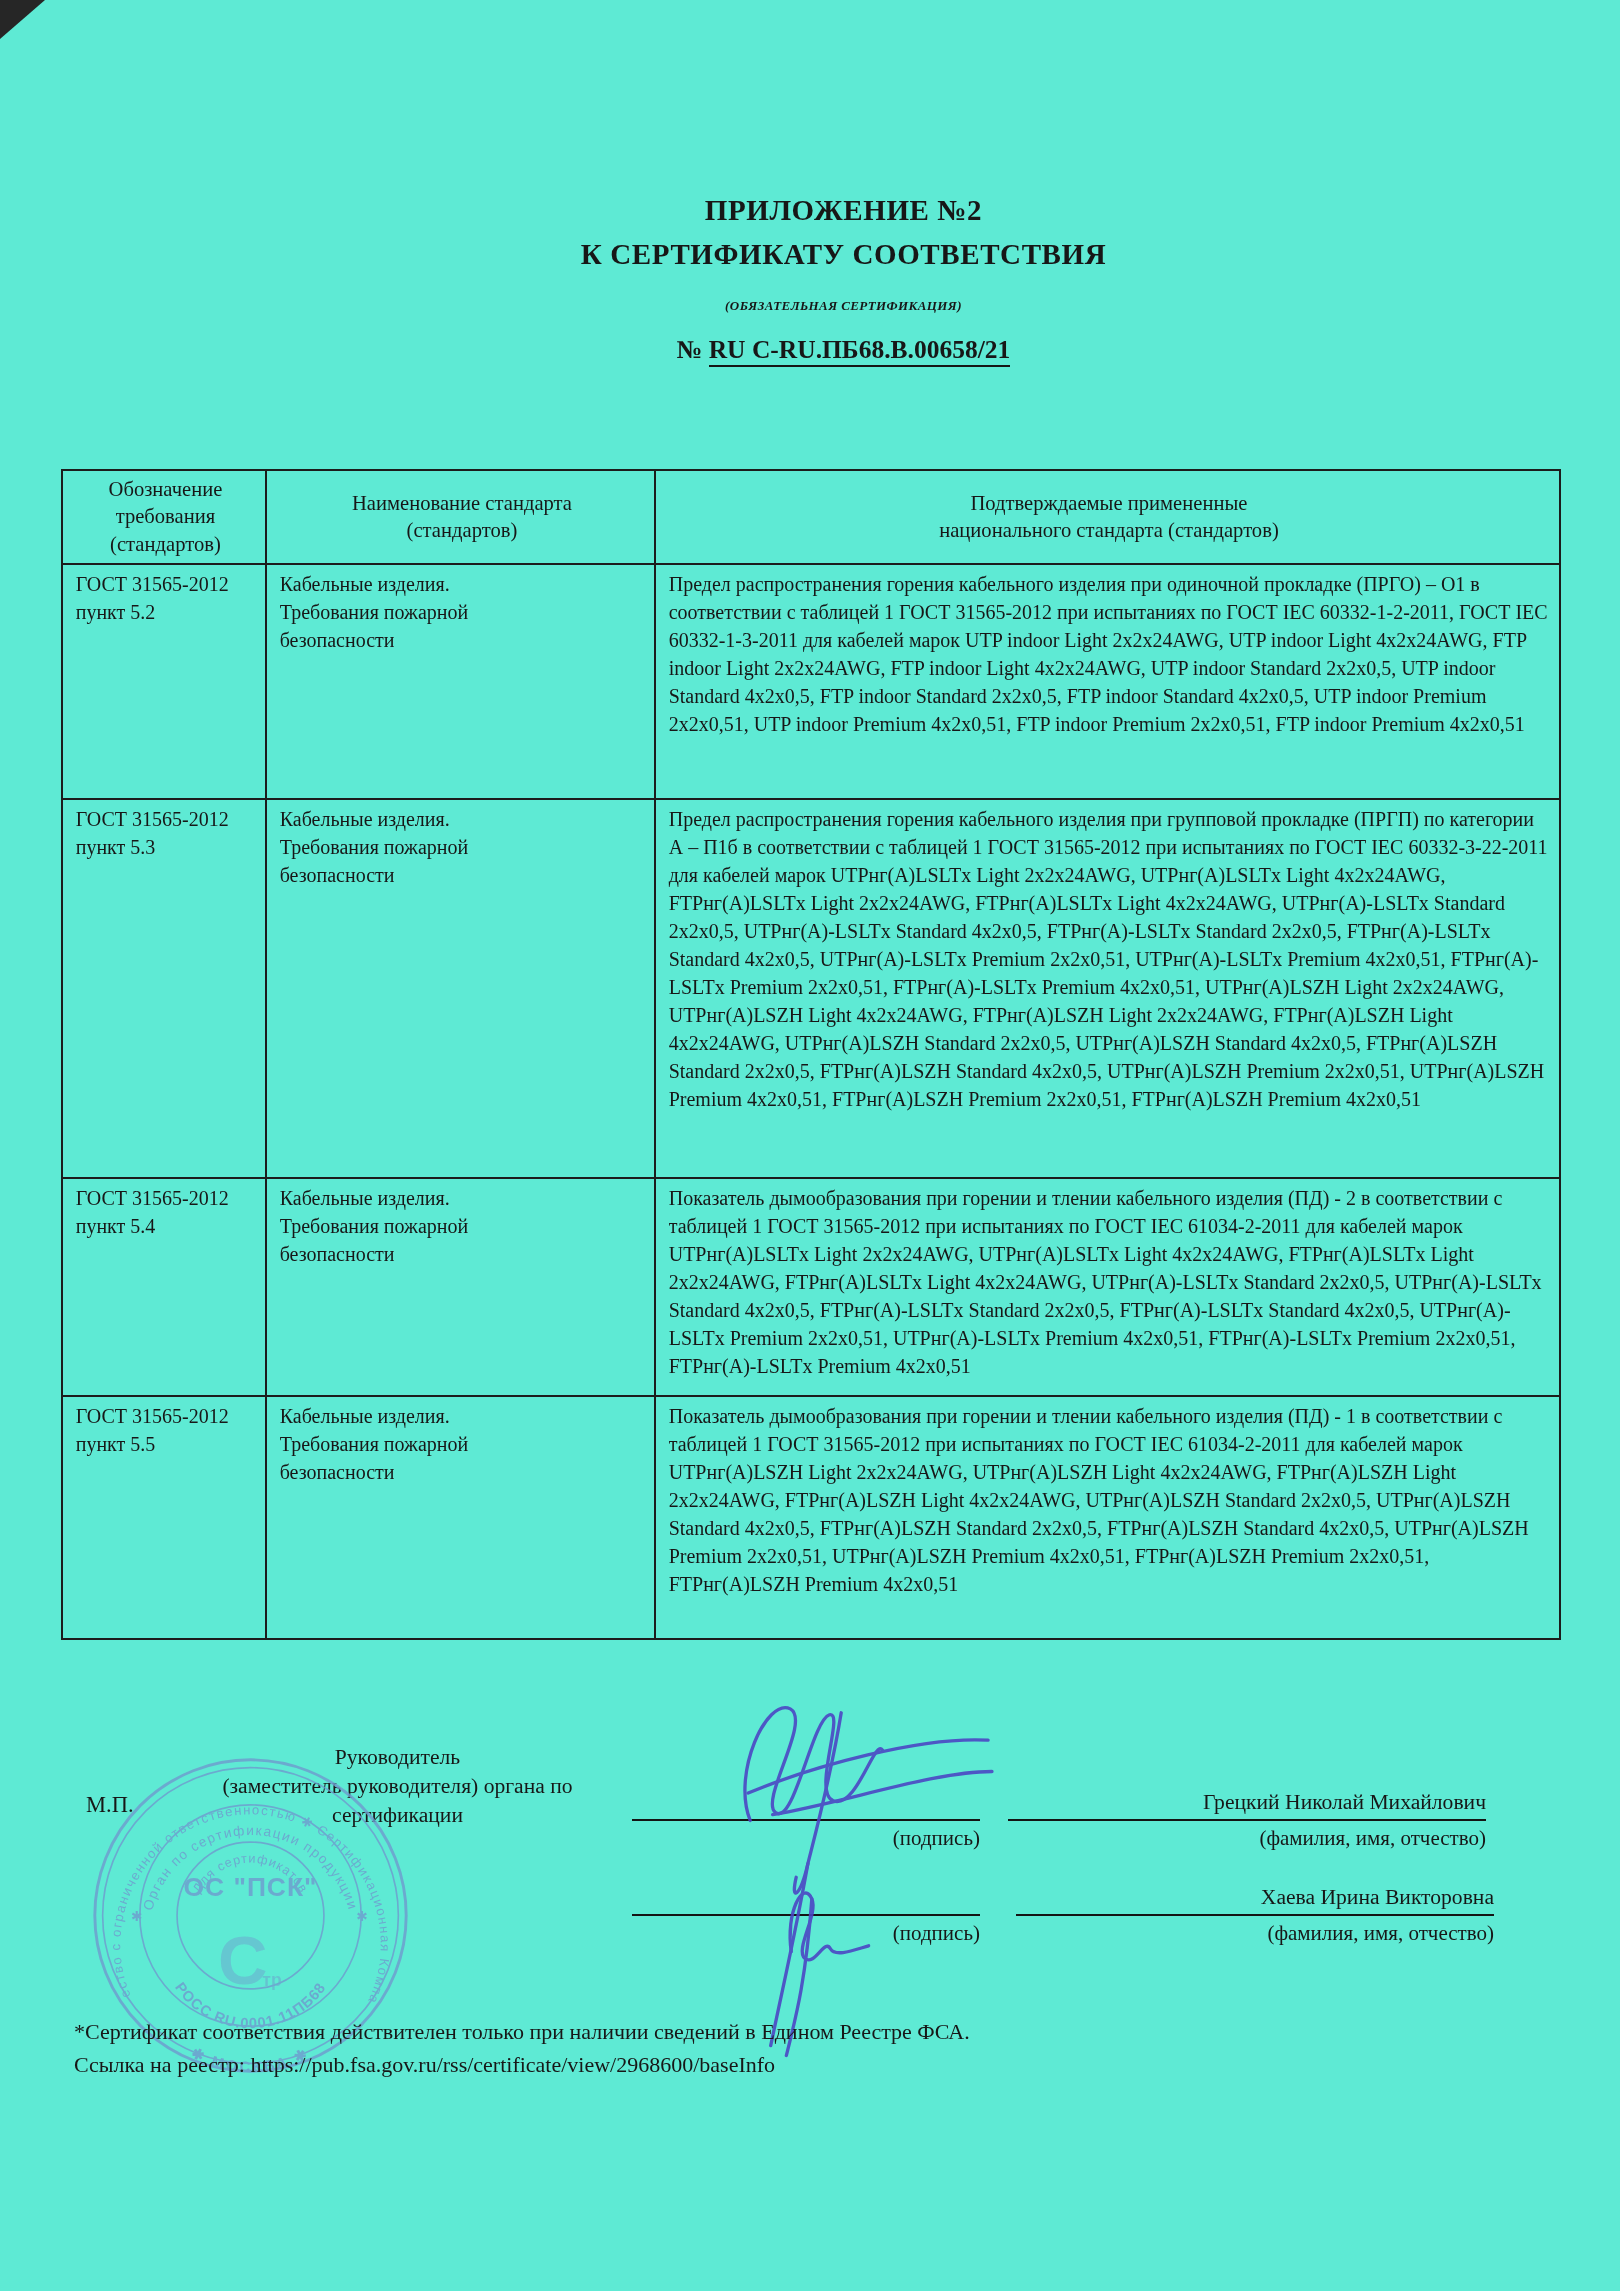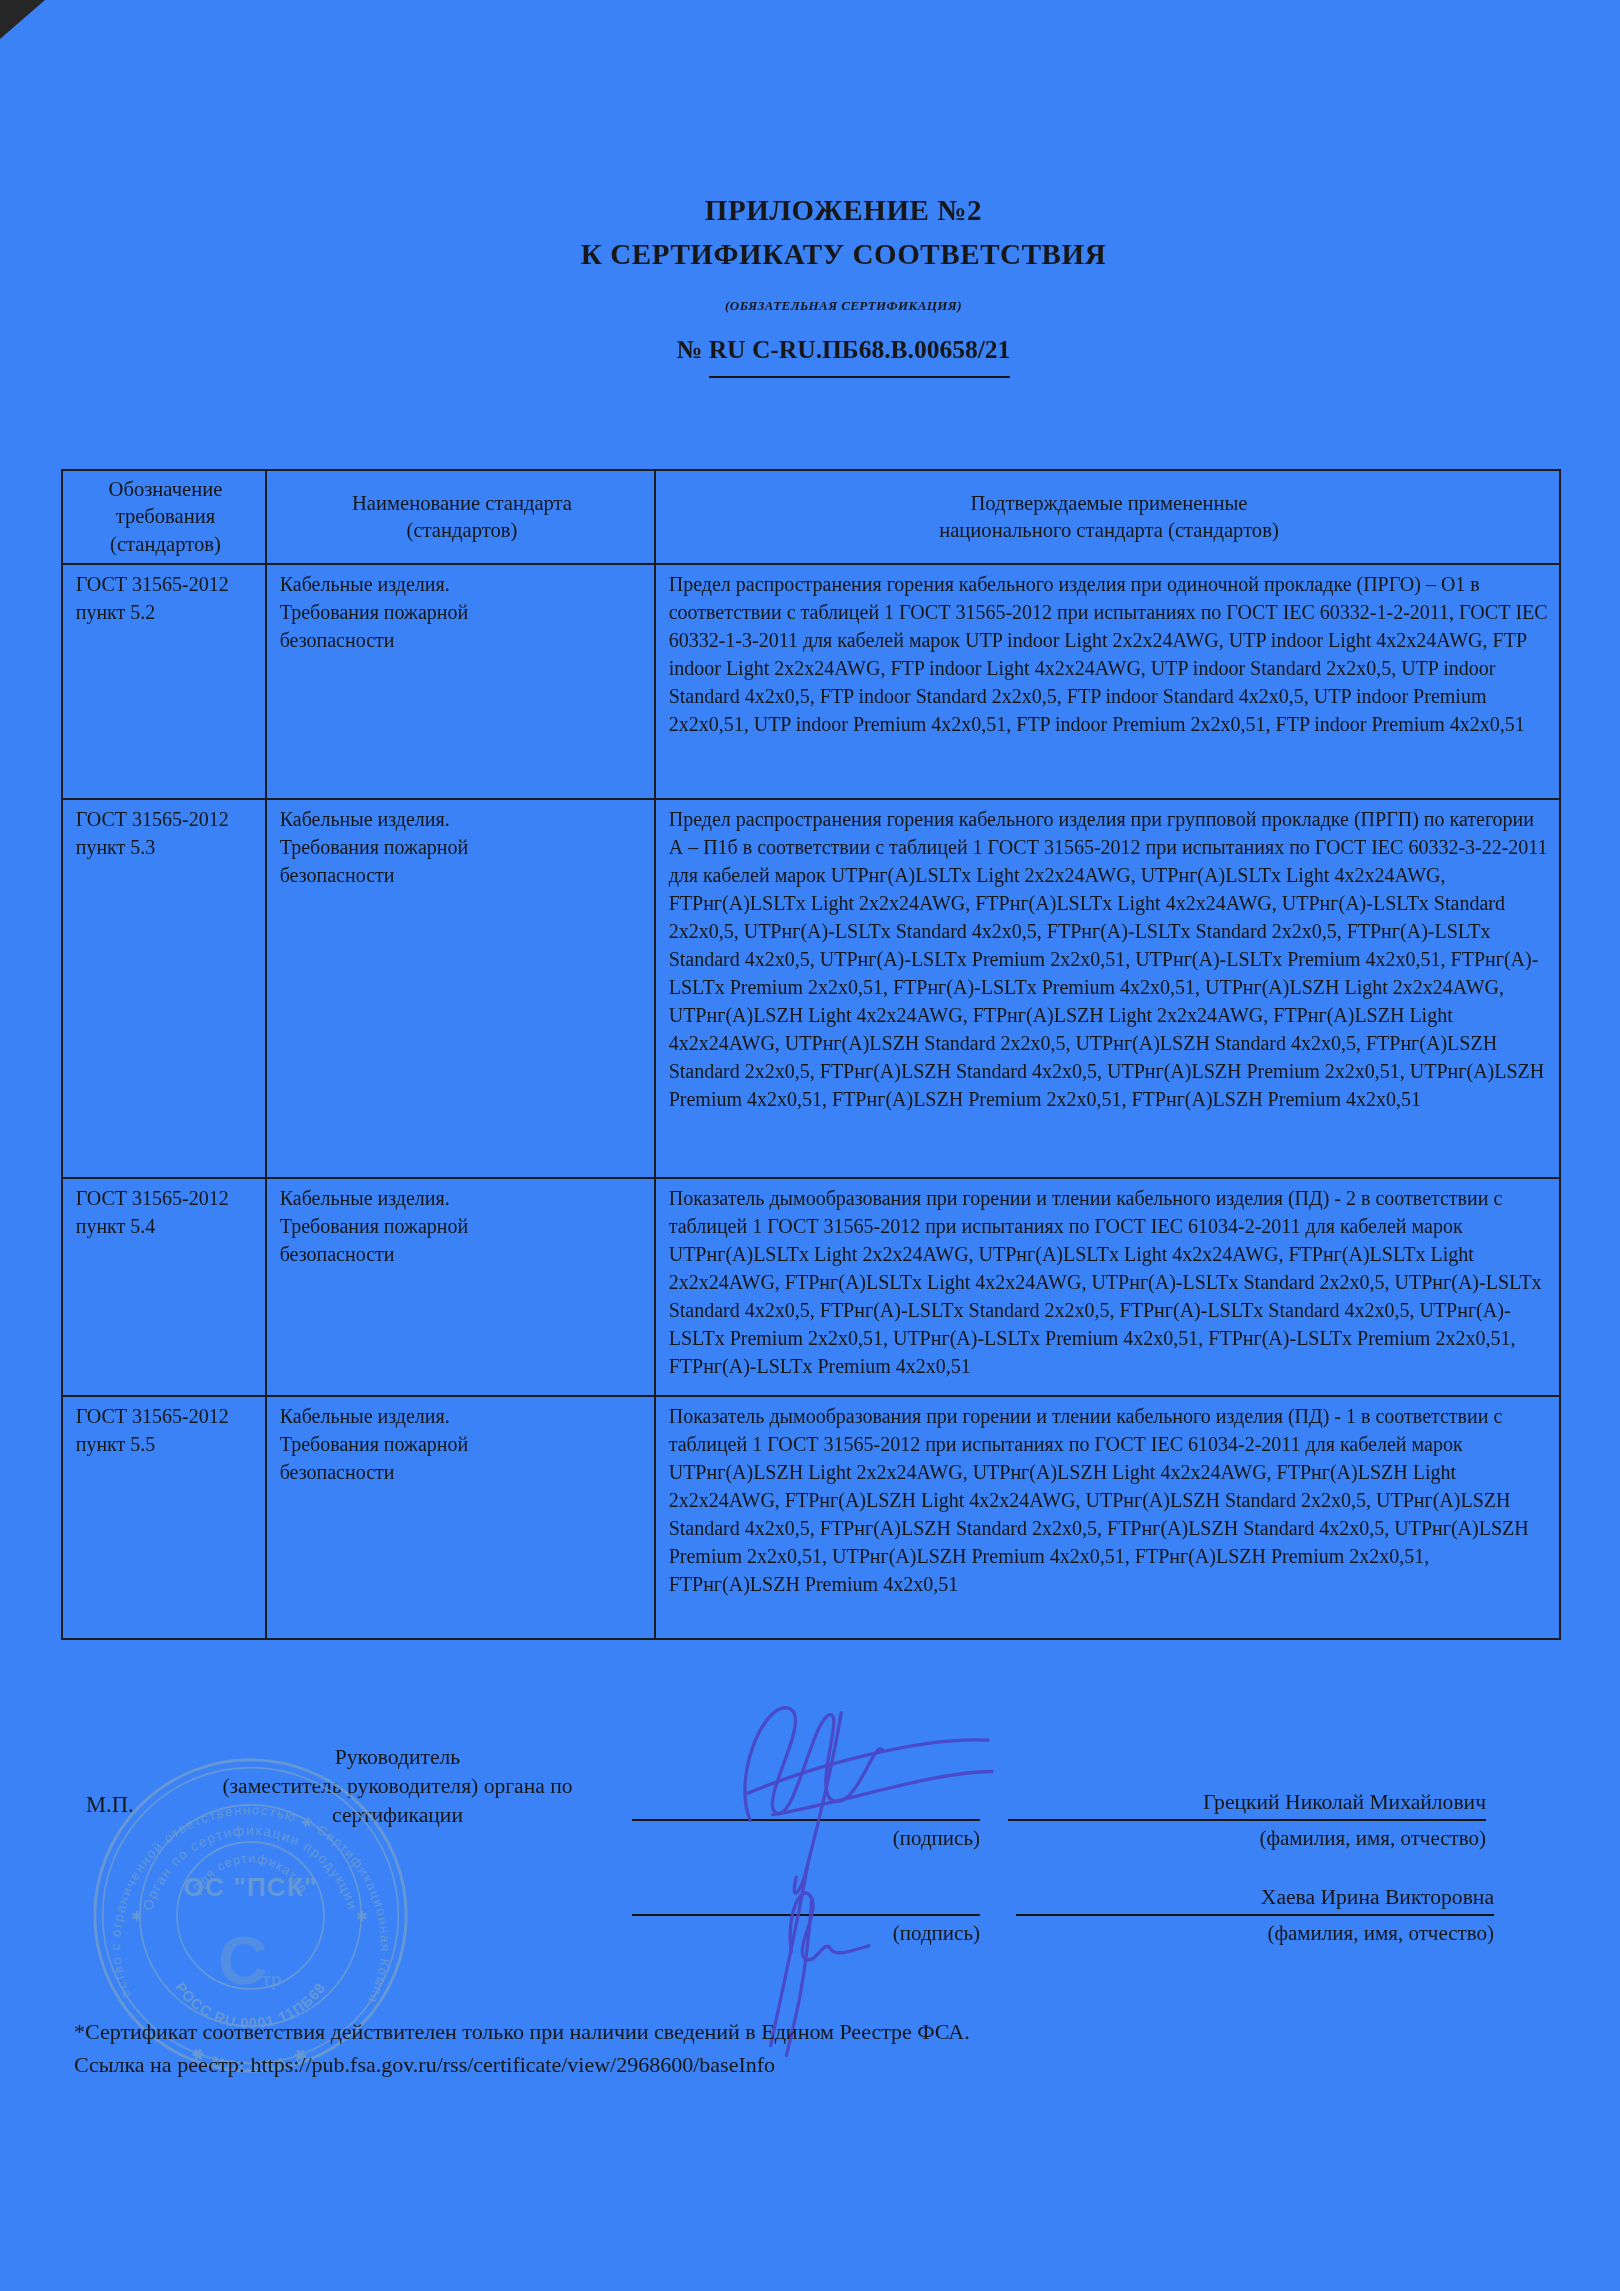--- a/index.html
+++ b/index.html
@@ -1,35 +1,35 @@
 <!DOCTYPE html>
 <html><head>
 <meta charset="utf-8">
 <style>
   html,body{margin:0;padding:0;background:#e8e8e8;}
   .page{
     position:relative;
     width:1620px;height:2292px;
     margin:0 auto;
-    background:#3b82f6;
+    background:#5eead4;
     font-family:"Liberation Serif","DejaVu Serif",serif;
     color:#171717;
     overflow:hidden;
   }
   .corner-artifact{
     position:absolute;left:0;top:0;width:45px;height:39px;
     background:#262626;
     clip-path:polygon(0 0,100% 0,0 100%);
   }
   
   .header{position:absolute;left:69px;top:188px;width:1549px;text-align:center;}
   .title{font-size:29px;font-weight:bold;line-height:44px;letter-spacing:0.6px;white-space:pre-line;}
   .subtitle{margin-top:22px;font-size:13px;font-weight:bold;letter-spacing:0.4px;font-style:italic;}
   .cert-number{margin-top:20.6px;font-size:25.5px;font-weight:bold;}
-  .cert-number .num{border-bottom:2.9px solid #151515;padding-bottom:12px;}
+  .cert-number .num{border-bottom:2.9px solid #151515;padding-bottom:1px;}
   .table-caption{position:absolute;left:61px;top:420px;width:1498px;text-align:center;
     font-size:22.5px;font-weight:bold;letter-spacing:0.2px;}
   
   table.standards{
     position:absolute;left:61px;top:469px;width:1498px;
     border-collapse:collapse;table-layout:fixed;
     font-size:20px;line-height:28px;
   }
   table.standards col.c1{width:204px;}
   table.standards col.c2{width:389px;}

